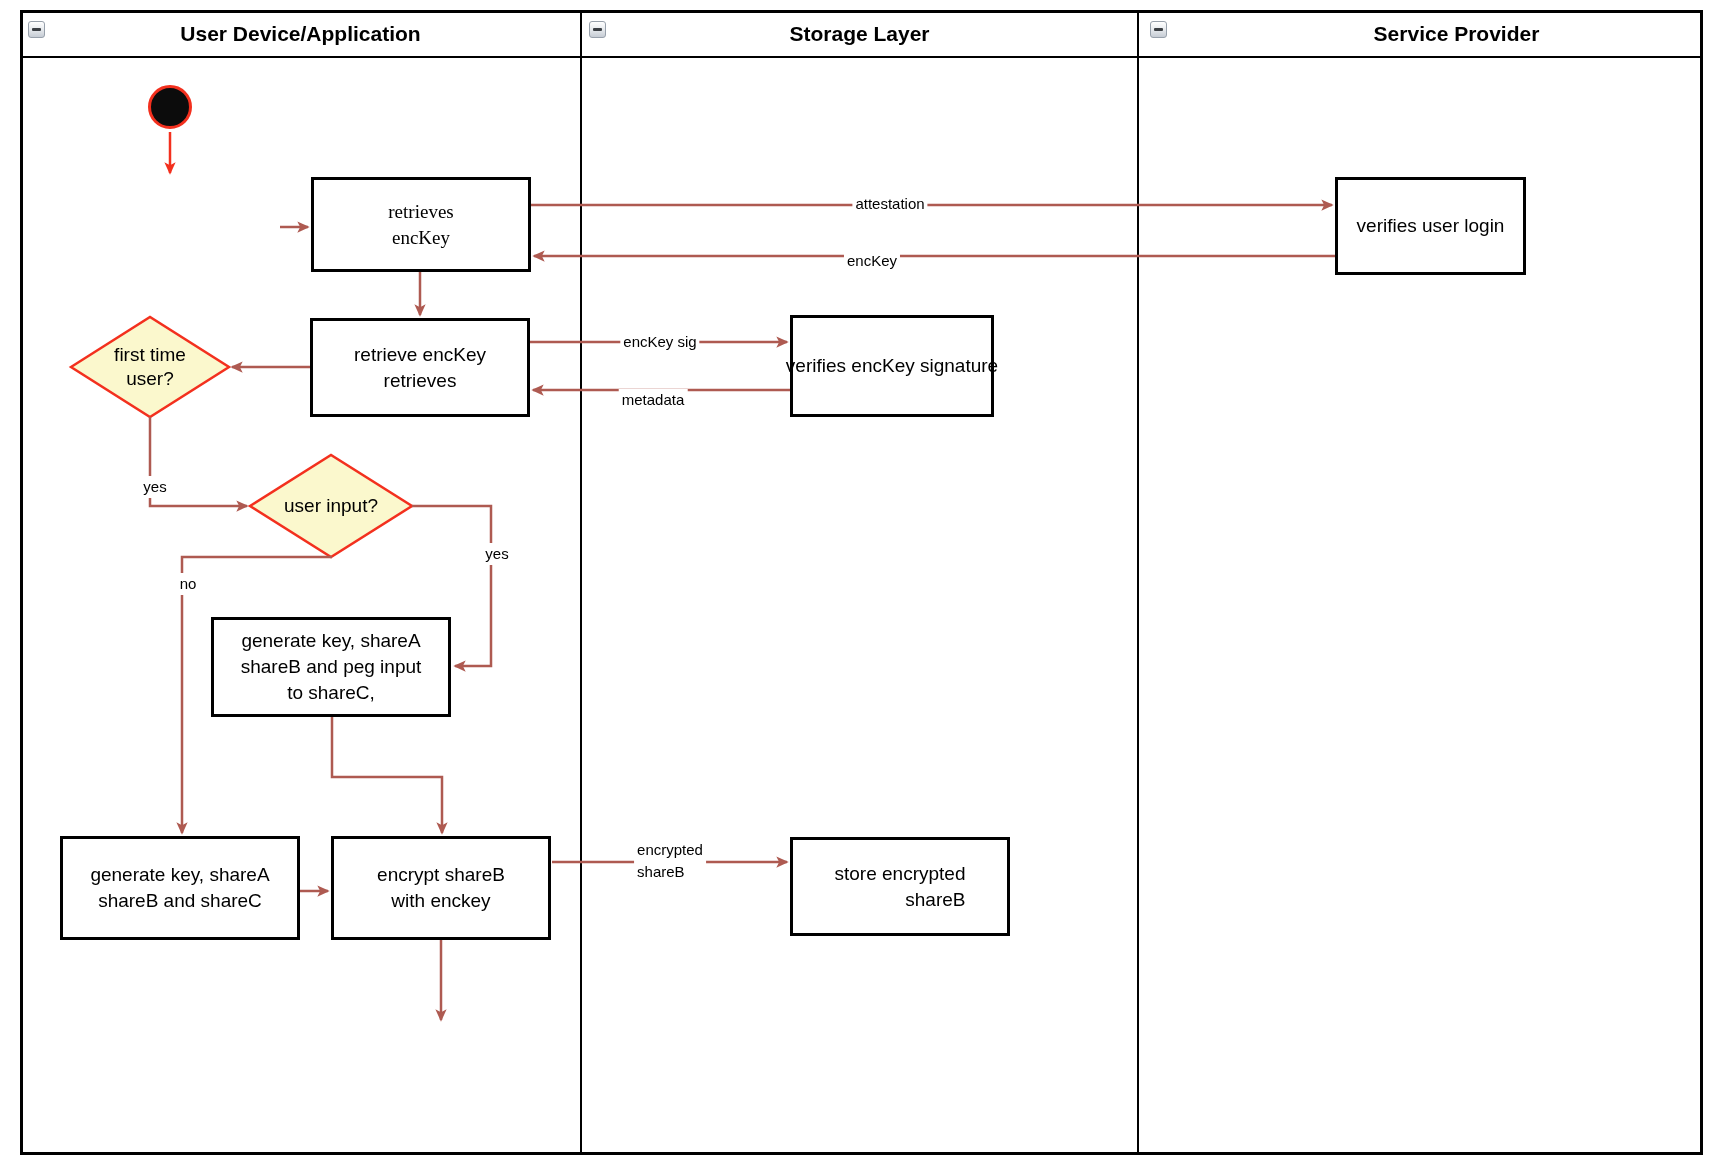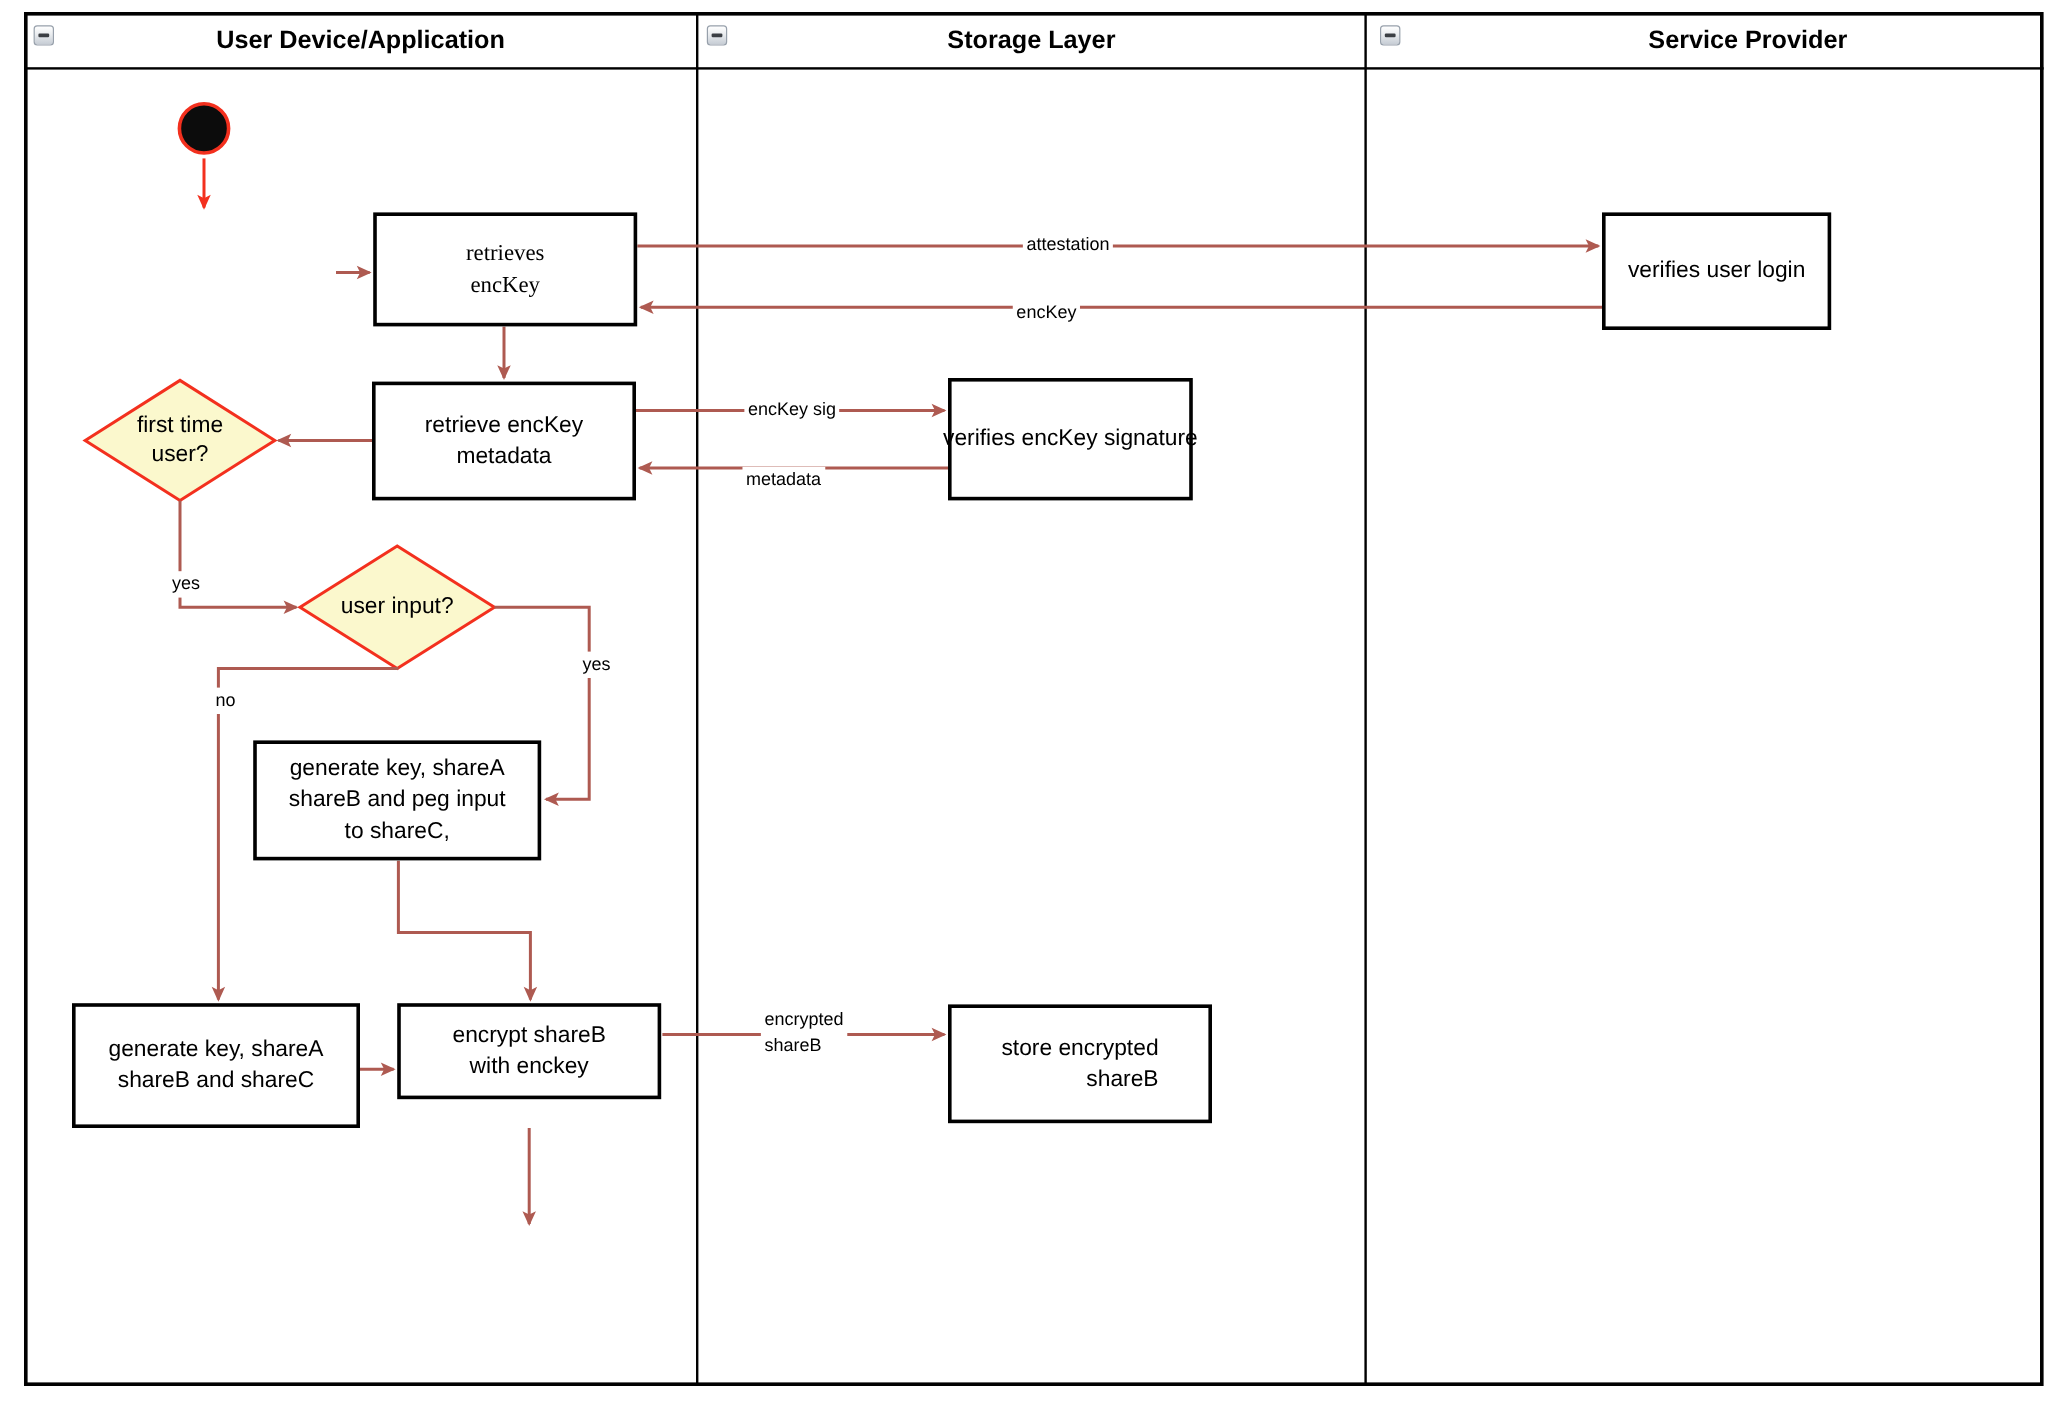--- a/index.html
+++ b/index.html
@@ -88,35 +88,35 @@
 
   <div class="node" style="left:311px;top:177px;width:220px;height:95px;font-family:Liberation Serif, serif;">
     <span class="lbl">retrieves
 encKey</span>
   </div>
   <div class="node" style="left:1335px;top:177px;width:191px;height:98px;">
     <span class="lbl">verifies user login</span>
   </div>
   <div class="node" style="left:310px;top:318px;width:220px;height:99px;">
     <span class="lbl">retrieve encKey
-metadata</span>
+retrieves</span>
   </div>
   <div class="node" style="left:790px;top:315px;width:204px;height:102px;">
     <span class="lbl nowrap">verifies encKey signature</span>
   </div>
   <div class="node" style="left:211px;top:617px;width:240px;height:100px;">
     <span class="lbl">generate key, shareA
 shareB and peg input
 to shareC,</span>
   </div>
   <div class="node" style="left:60px;top:836px;width:240px;height:104px;">
     <span class="lbl">generate key, shareA
 shareB and shareC</span>
   </div>
-  <div class="node" style="left:331px;top:836px;width:220px;height:80px;">
+  <div class="node" style="left:331px;top:836px;width:220px;height:104px;">
     <span class="lbl">encrypt shareB
 with enckey</span>
   </div>
   <div class="node" style="left:790px;top:837px;width:220px;height:99px;text-align:right;">
     <span class="lbl">store encrypted
 shareB</span>
   </div>
 
   <div class="diamond-label" style="left:150px;top:367px;">first time
 user?</div>

